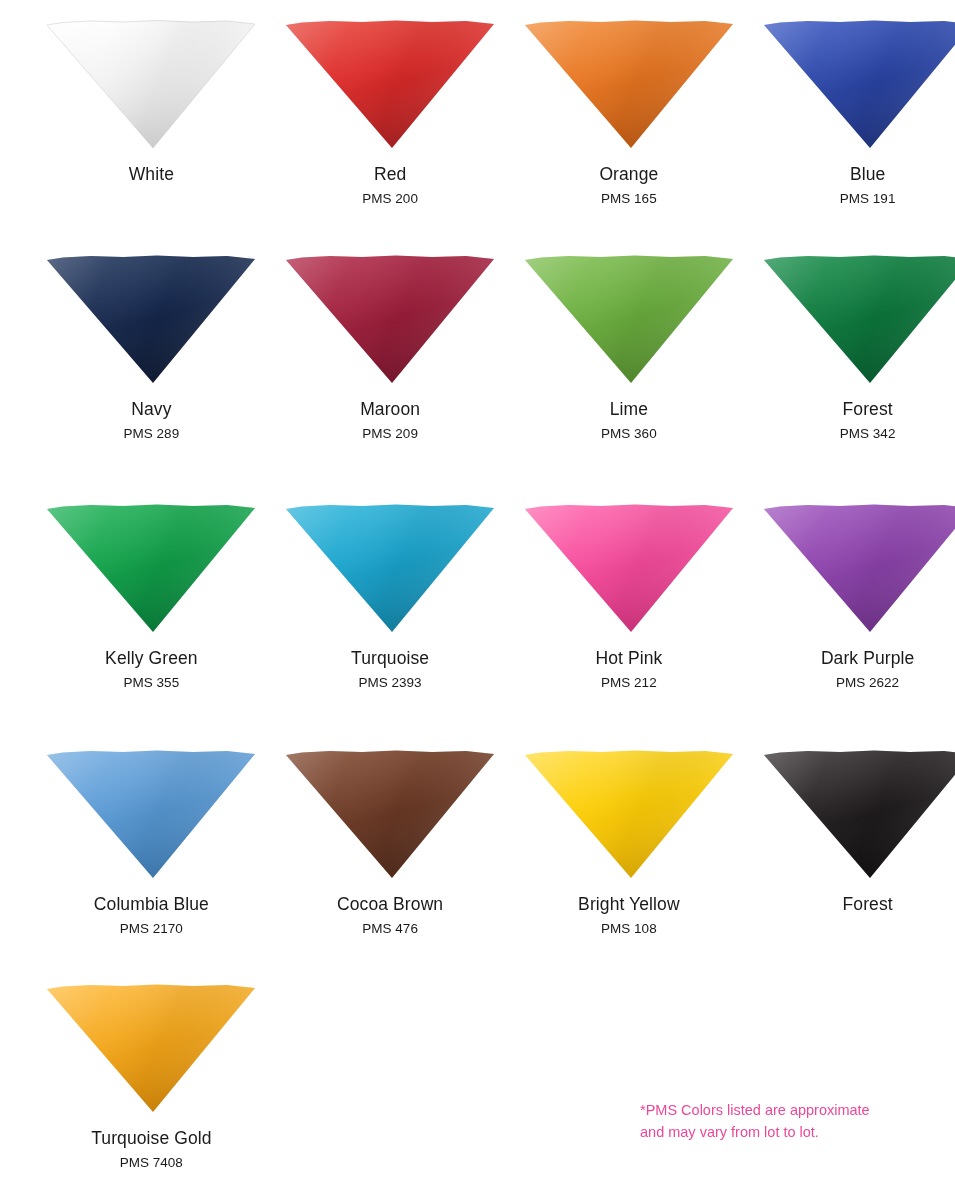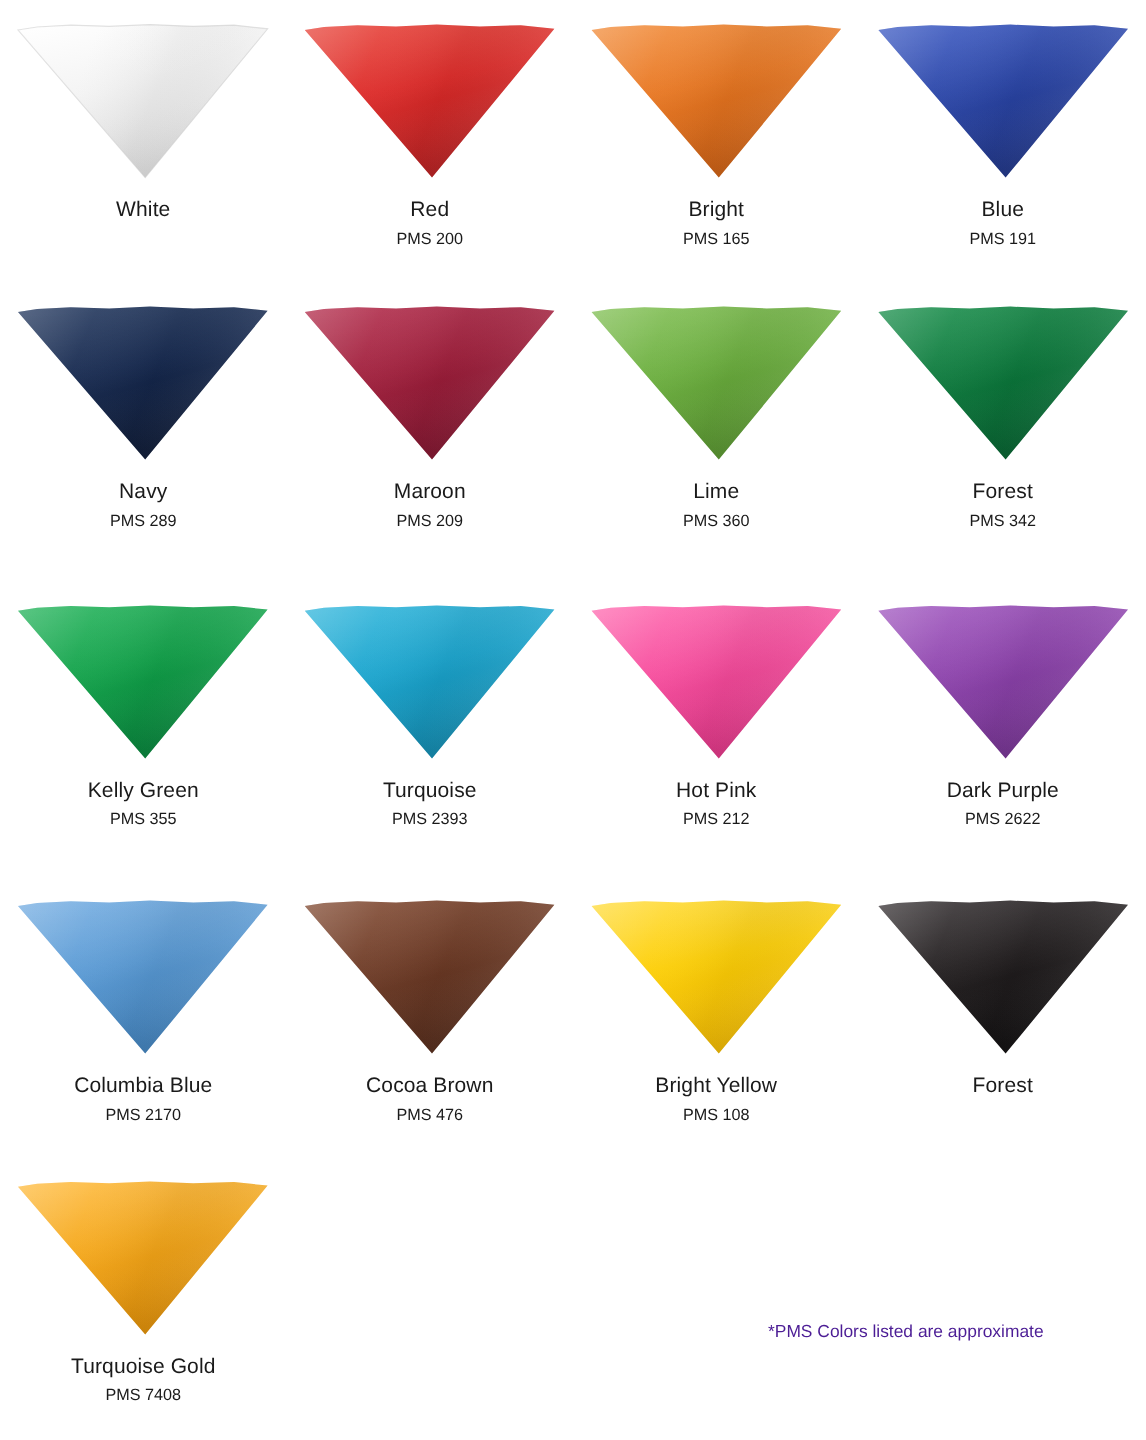--- a/index.html
+++ b/index.html
@@ -14,20 +14,21 @@
     color: #1a1a1a;
     overflow: hidden;
     position: relative;
   }
 
   #swatch-grid {
     display: grid;
     grid-template-columns: repeat(4, 238.75px);
     grid-template-rows: 245px 245px 248px 230px 232px;
     width: 861px;
+    margin-left: 32px;
   }
 
   .swatch-cell {
     position: relative;
     display: flex;
     flex-direction: column;
     align-items: center;
   }
 
   .bandana-wrap {
@@ -67,21 +68,21 @@
   .r4 .bandana-wrap { margin-top: 10px; }
   .r5 .bandana-wrap { margin-top: 14px; }
 
   #disclaimer {
     position: absolute;
     left: 640px;
     top: 1100px;
     width: 300px;
     font-size: 14.5px;
     line-height: 1.5;
-    color: #4c1d95;
+    color: #ec4899;
   }
   #disclaimer div { white-space: nowrap; }
 </style>
 </head>
 <body>
 
 <div id="swatch-grid">
     <div class="swatch-cell r1">
       <div class="bandana-wrap">
         <svg class="bandana" viewBox="0 0 212 132" preserveAspectRatio="none" xmlns="http://www.w3.org/2000/svg">
@@ -158,21 +159,21 @@
               <stop offset="0%" stop-color="#ffffff" stop-opacity="0.10"></stop>
               <stop offset="55%" stop-color="#ffffff" stop-opacity="0.00"></stop>
               <stop offset="100%" stop-color="#000000" stop-opacity="0.07"></stop>
             </linearGradient>
           </defs>
           <path d="M2 7 L18 4.5 L46 3 L78 4 L112 2.5 L148 4 L182 3 L210 6 L108 130 Z" fill="url(#g2)" stroke="none" stroke-width="1"></path>
           <path d="M2 7 L18 4.5 L46 3 L78 4 L112 2.5 L148 4 L182 3 L210 6 L108 130 Z" fill="url(#s2)"></path>
           <path d="M2 7 L18 4.5 L46 3 L78 4 L112 2.5 L148 4 L182 3 L210 6 L108 130 Z" fill="url(#f2)"></path>
         </svg>
       </div>
-      <div class="swatch-label">Bright</div>
+      <div class="swatch-label">Orange</div>
       <div class="swatch-pms">PMS 165</div>
     </div>
     <div class="swatch-cell r1">
       <div class="bandana-wrap">
         <svg class="bandana" viewBox="0 0 212 132" preserveAspectRatio="none" xmlns="http://www.w3.org/2000/svg">
           <defs>
             <linearGradient id="g3" x1="0" y1="0" x2="0.35" y2="1">
               <stop offset="0%" stop-color="#3d5bc4"></stop>
               <stop offset="48%" stop-color="#2b46a8"></stop>
               <stop offset="100%" stop-color="#1f3588"></stop>
@@ -570,13 +571,14 @@
           <path d="M2 7 L18 4.5 L46 3 L78 4 L112 2.5 L148 4 L182 3 L210 6 L108 130 Z" fill="url(#f16)"></path>
         </svg>
       </div>
       <div class="swatch-label">Turquoise Gold</div>
       <div class="swatch-pms">PMS 7408</div>
     </div>
   </div>
 
 <div id="disclaimer">
   <div>*PMS Colors listed are approximate</div>
+  <div>and may vary from lot to lot.</div>
 </div>
 
 </body></html>

